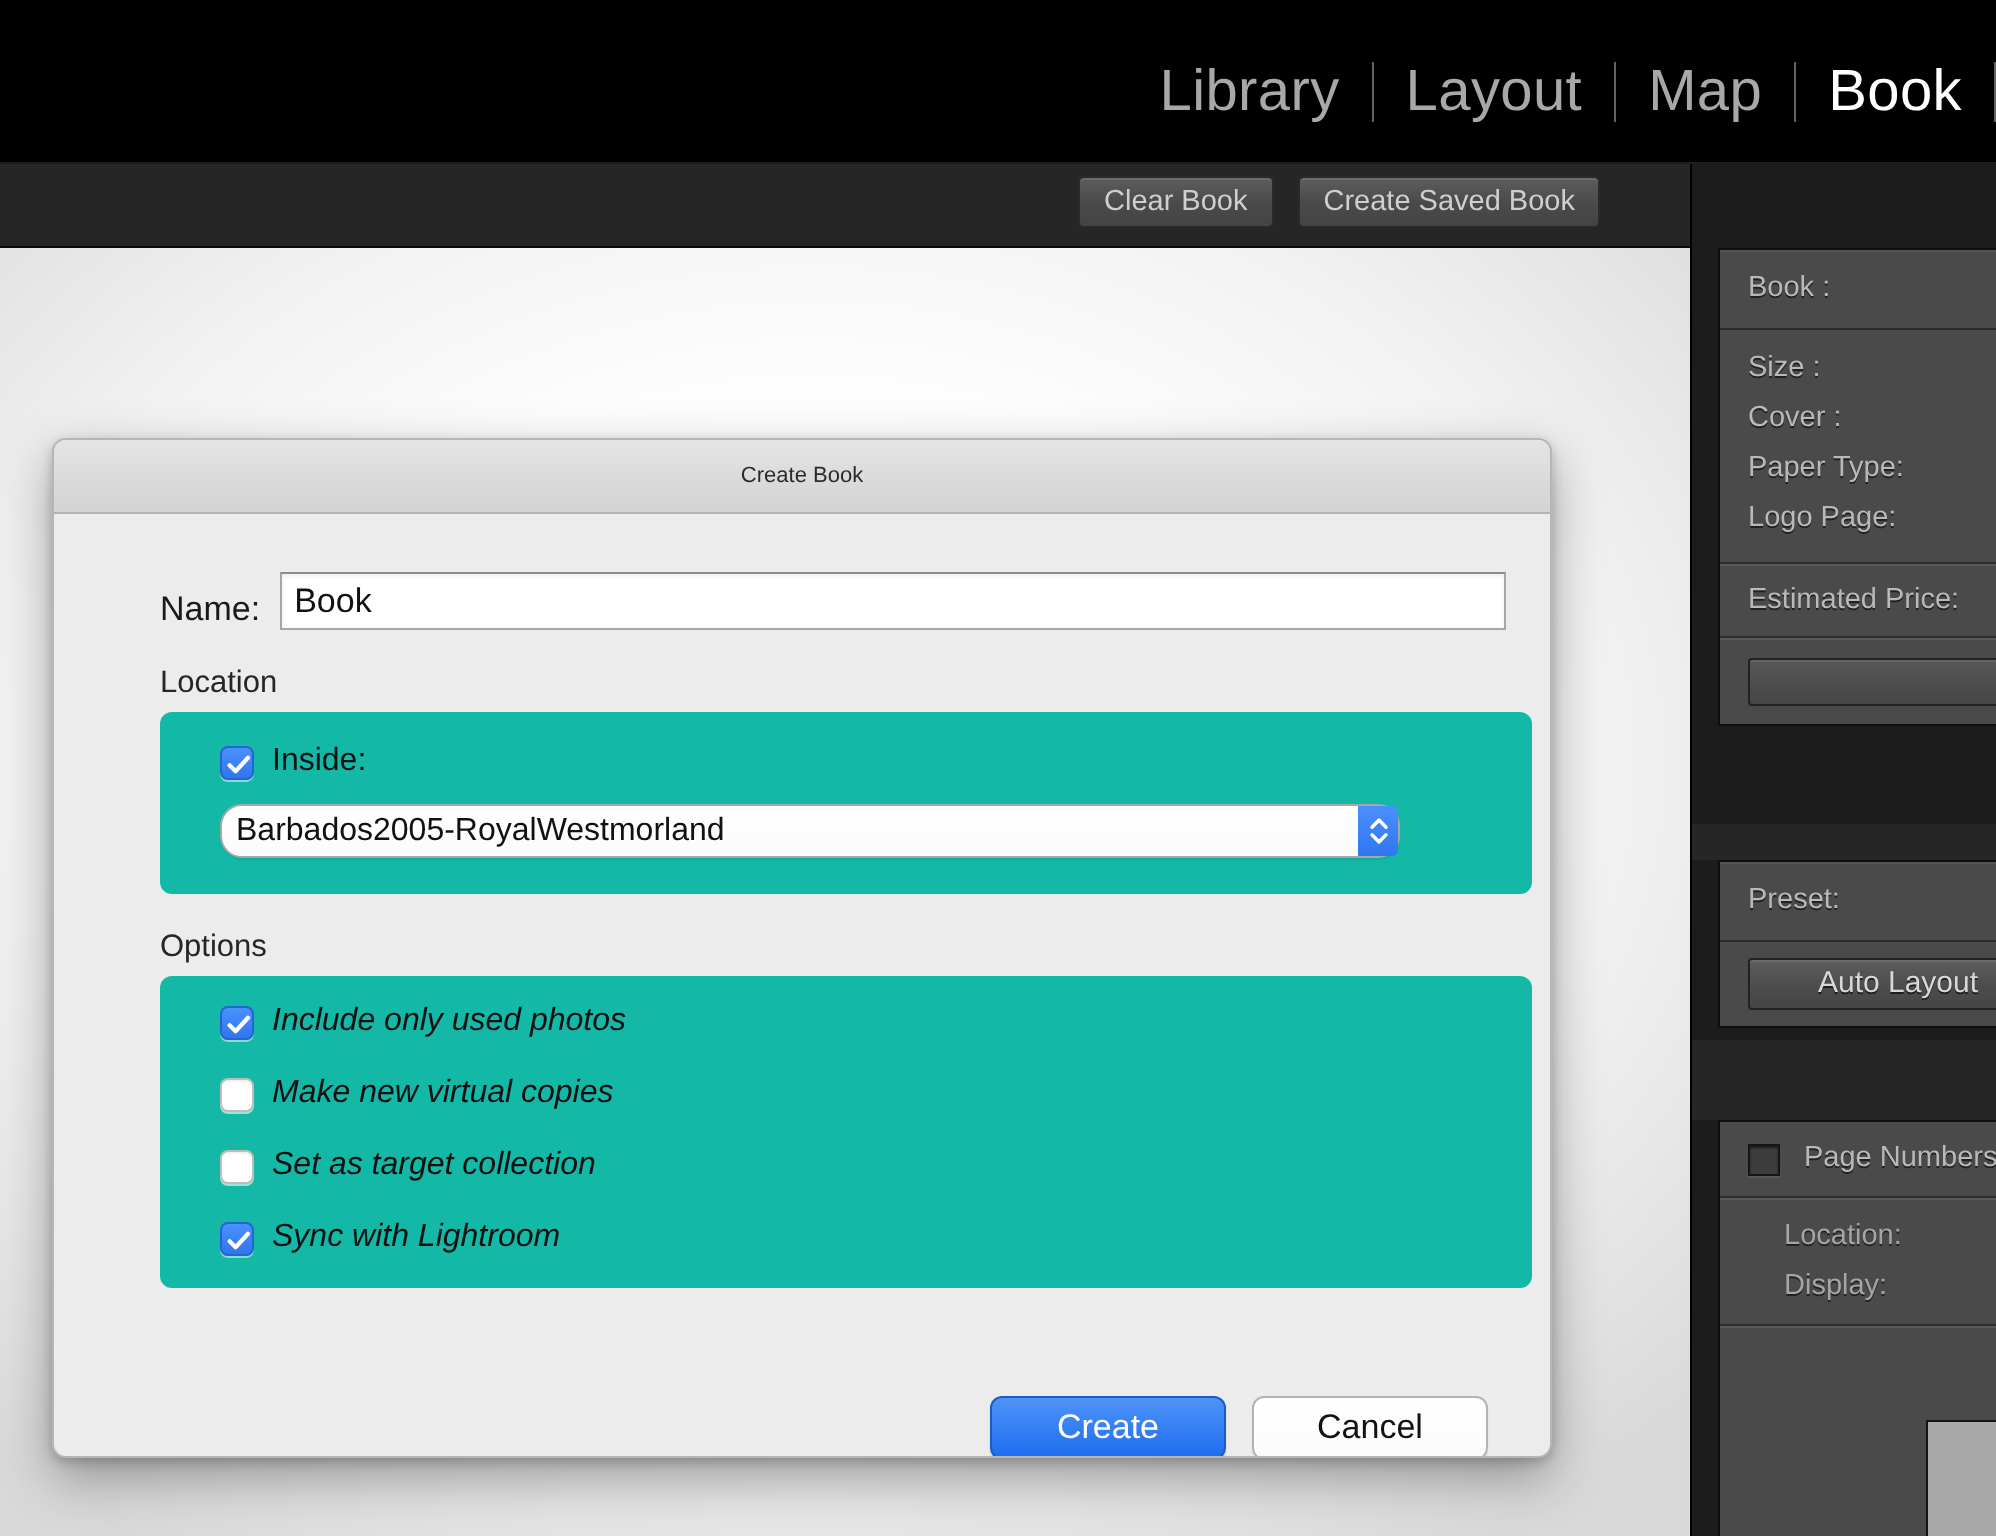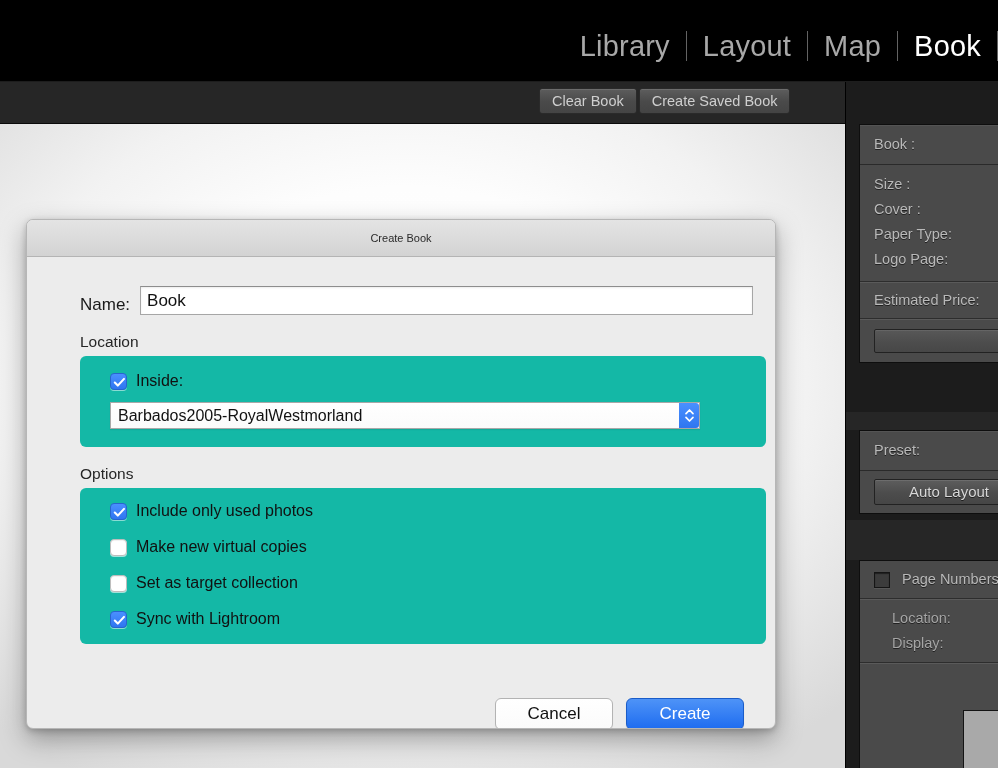--- a/index.html
+++ b/index.html
@@ -64,21 +64,21 @@
     width: 998px; height: 42px;
     background: #262626;
     box-sizing: border-box;
     border-bottom: 1px solid #0a0a0a;
   }
   .tb-buttons {
     position: absolute;
     left: 539px;
     top: 6px;
     display: flex;
-    gap: 2px;
+    gap: 12px;
   }
   .tb-btn {
     height: 26px;
     line-height: 25px;
     padding: 0 12px;
     font-size: 14.5px;
     color: #cfcfcf;
     background: linear-gradient(to bottom, #5d5d5d 0%, #4a4a4a 52%, #444444 100%);
     border: 1px solid #2a2a2a;
     border-radius: 3px;
@@ -306,21 +306,21 @@
     margin: 12px 0 0 30px;
     width: 590px;
     height: 27px;
     position: relative;
   }
   .popup {
     width: 590px;
     height: 27px;
     background: linear-gradient(to bottom, #ffffff 0%, #fbfbfb 100%);
     border: 1px solid #a8a8a8;
-    border-radius: 0;
+    border-radius: 11px;
     box-sizing: border-box;
     font-size: 16px;
     color: #111;
     line-height: 25px;
     padding-left: 7px;
     white-space: nowrap;
     overflow: hidden;
     box-shadow: 0 1px 1px rgba(0,0,0,0.07);
   }
   .popup-stepper {
@@ -485,21 +485,21 @@
                 <path d="M2 6.6 L5.5 3 L9 6.6" fill="none" stroke="#ffffff" stroke-width="1.7" stroke-linecap="round" stroke-linejoin="round"></path>
                 <path d="M2 10.4 L5.5 14 L9 10.4" fill="none" stroke="#ffffff" stroke-width="1.7" stroke-linecap="round" stroke-linejoin="round"></path>
               </svg>
             </div>
           </div>
         </div>
       </div>
 
       <div class="group">
         <div class="group-title">Options</div>
-        <div class="group-box" style="padding:14px 0 16px 0;">
+        <div class="group-box" style="padding:14px 0 16px 0;font-style:italic;">
 
           <div class="cb-row" style="padding-left:30px;margin-bottom:18px;">
             <span class="checkbox on">
               <svg width="13" height="13" viewBox="0 0 13 13" aria-hidden="true">
                 <path d="M1.8 6.6 L4.8 9.6 L11 2.9" fill="none" stroke="#ffffff" stroke-width="2.1" stroke-linecap="round" stroke-linejoin="round"></path>
               </svg>
             </span>
             <span class="cb-label">Include only used photos</span>
           </div>
 
@@ -519,20 +519,20 @@
                 <path d="M1.8 6.6 L4.8 9.6 L11 2.9" fill="none" stroke="#ffffff" stroke-width="2.1" stroke-linecap="round" stroke-linejoin="round"></path>
               </svg>
             </span>
             <span class="cb-label">Sync with Lightroom</span>
           </div>
 
         </div>
       </div>
 
       <div class="footer">
+        <div class="btn primary">Create</div>
         <div class="btn secondary">Cancel</div>
-        <div class="btn primary">Create</div>
       </div>
 
     </div>
   </div>
 
 </div>
 
 </body></html>

